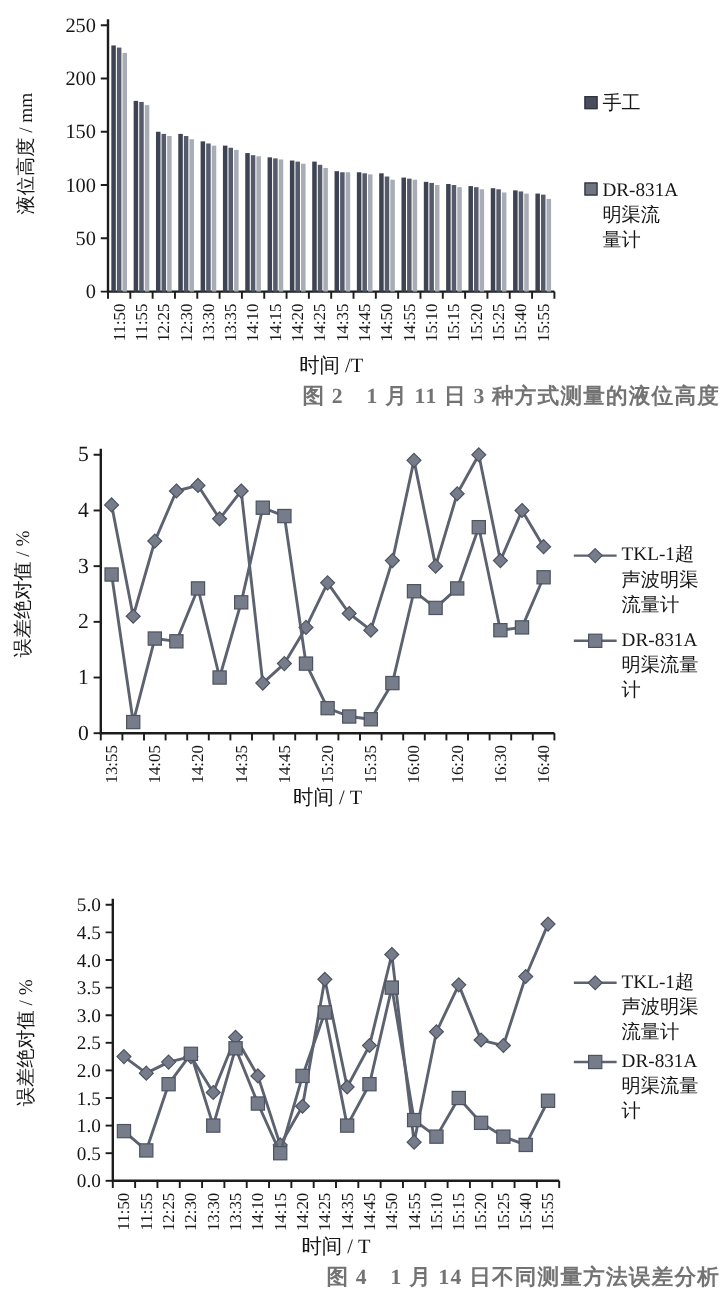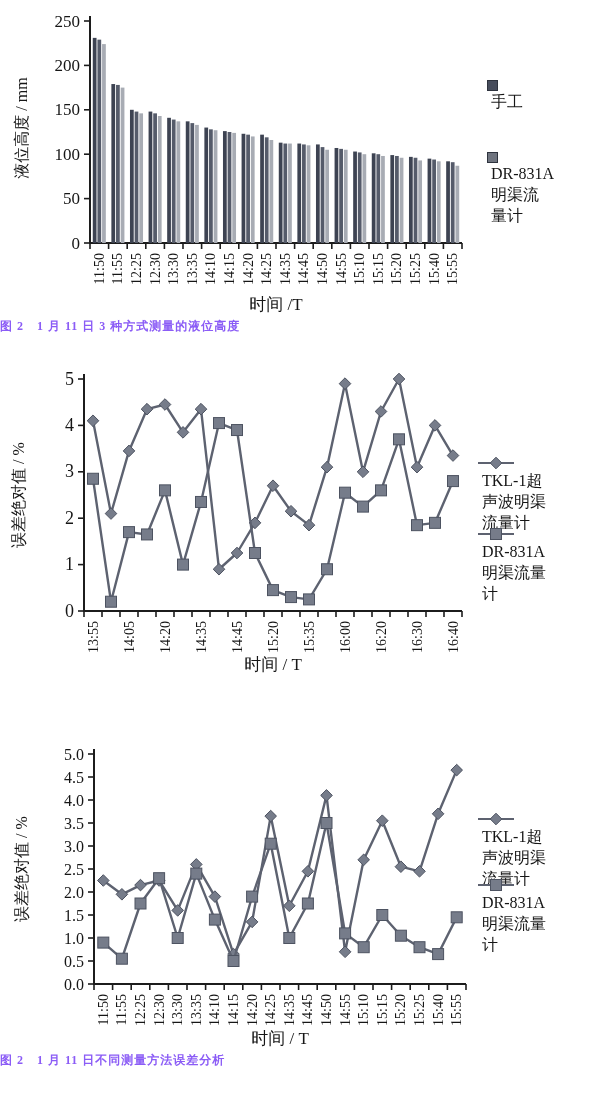--- a/index.html
+++ b/index.html
@@ -2,22 +2,22 @@
 <html><head>
 <meta charset="utf-8">
 <style>
   html,body{margin:0;padding:0;background:#ffffff;}
   #page{position:relative;width:600px;height:1096px;background:#ffffff;overflow:hidden;
         font-family:"Liberation Serif","DejaVu Serif",serif;color:#161616;}
   .fig{position:relative;width:600px;}
   .fig svg{display:block;}
   .vlabel{position:absolute;width:170px;height:20px;text-align:center;
           transform:rotate(-90deg);font-size:16px;color:#161616;white-space:nowrap;}
-  .caption{text-align:left;font-weight:bold;font-size:12px;letter-spacing:1px;color:#8b5cf6;margin-top:2px;}
-  .legend{position:absolute;display:flex;align-items:flex-start;flex-direction:column;}
+  .caption{text-align:right;font-weight:bold;font-size:18px;letter-spacing:1px;color:#737373;margin-top:2px;}
+  .legend{position:absolute;display:flex;align-items:flex-start;}
   .legend .sw{display:inline-block;width:11px;height:11px;margin-top:4px;border:1px solid #2e333e;box-sizing:border-box;}
   .legend .licon{flex:0 0 auto;margin-top:4px;}
   .legend .ltx{margin-left:4px;font-size:16px;line-height:21px;color:#161616;}
 </style>
 </head>
 <body>
 
 <div id="page">
 
   <div class="fig" style="height:346px;padding-top:4px;">
@@ -407,16 +407,16 @@
         <line x1="0" y1="7" x2="36" y2="7" stroke="#5d6270" stroke-width="2"></line>
         <rect x="12.5" y="1.5" width="11" height="11" fill="#767c8a" stroke="#4d5361" stroke-width="1"></rect>
       </svg>
       <div class="ltx">
         <div>DR-831A</div>
         <div>明渠流量</div>
         <div>计</div>
       </div>
     </div>
 
-    <div class="caption">图 2　1 月 11 日不同测量方法误差分析</div>
+    <div class="caption">图 4　1 月 14 日不同测量方法误差分析</div>
   </div>
 
 </div>
 
 </body></html>

